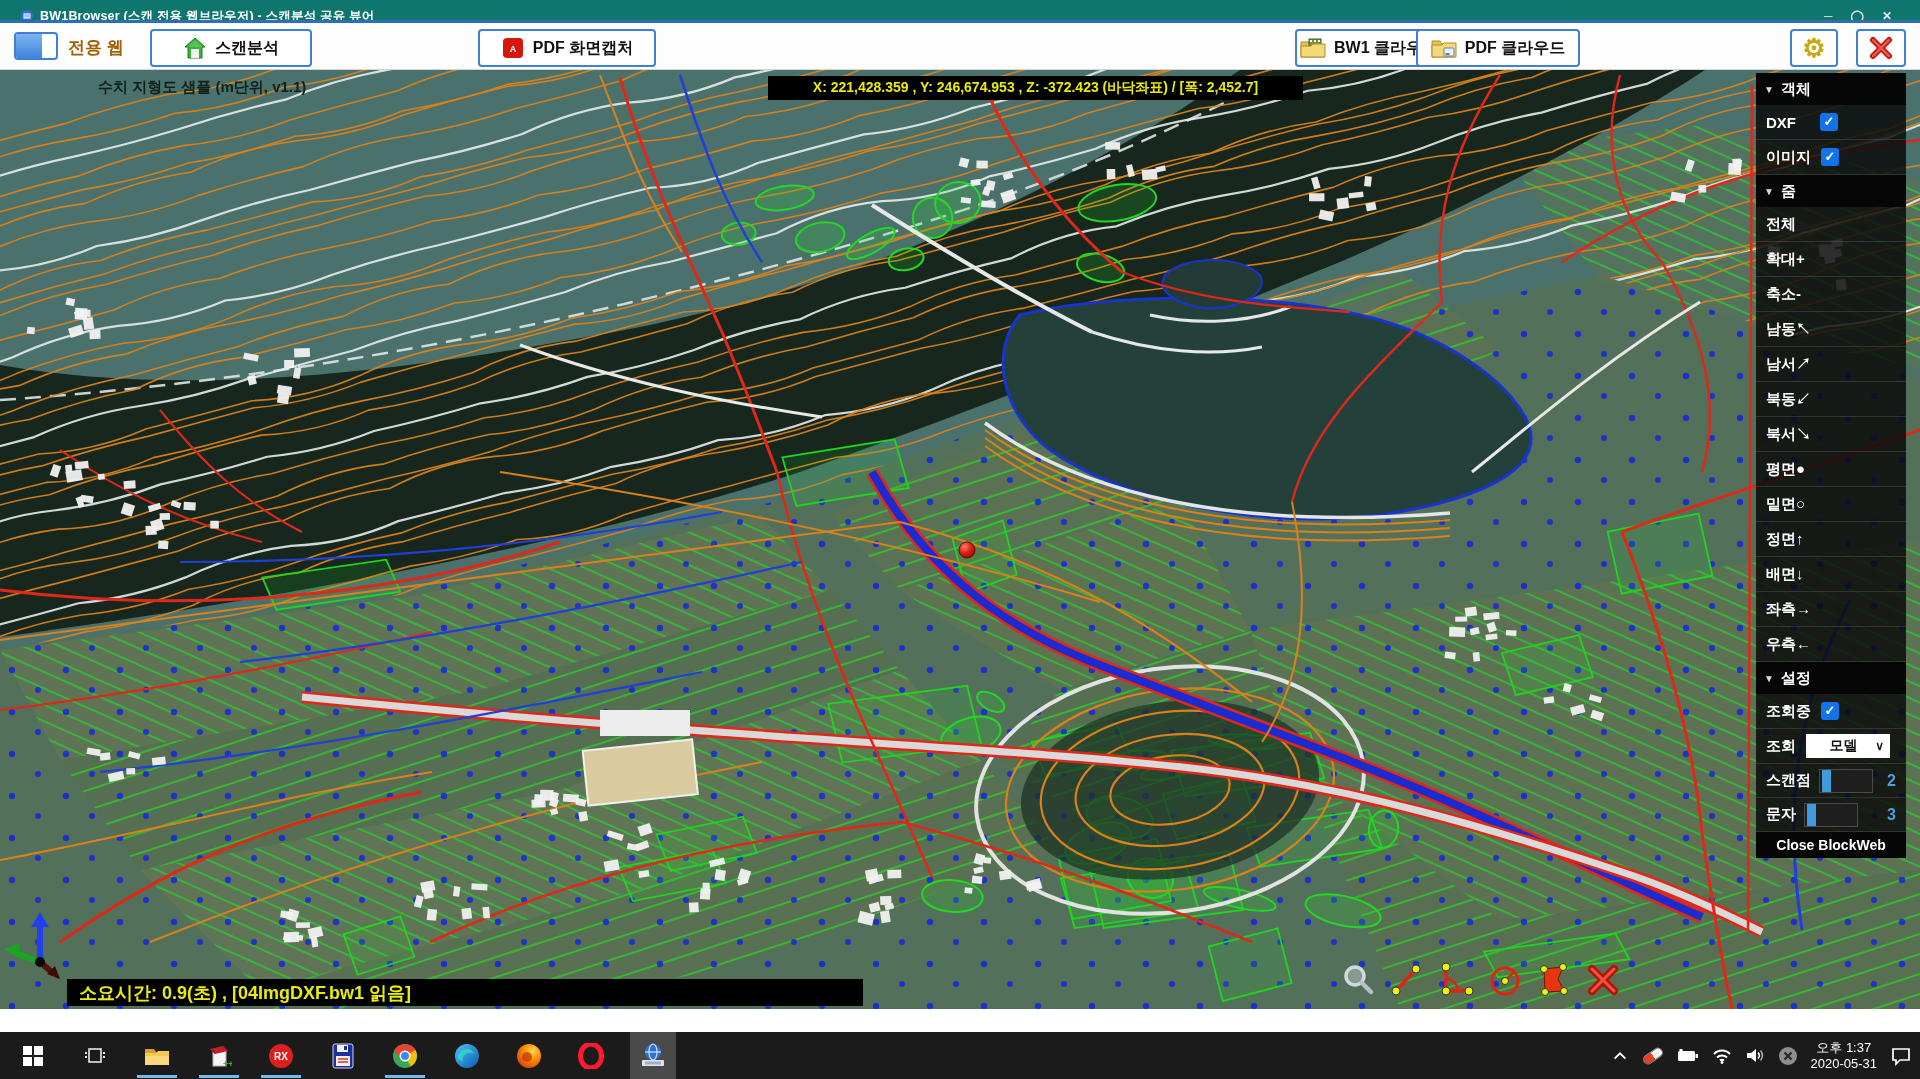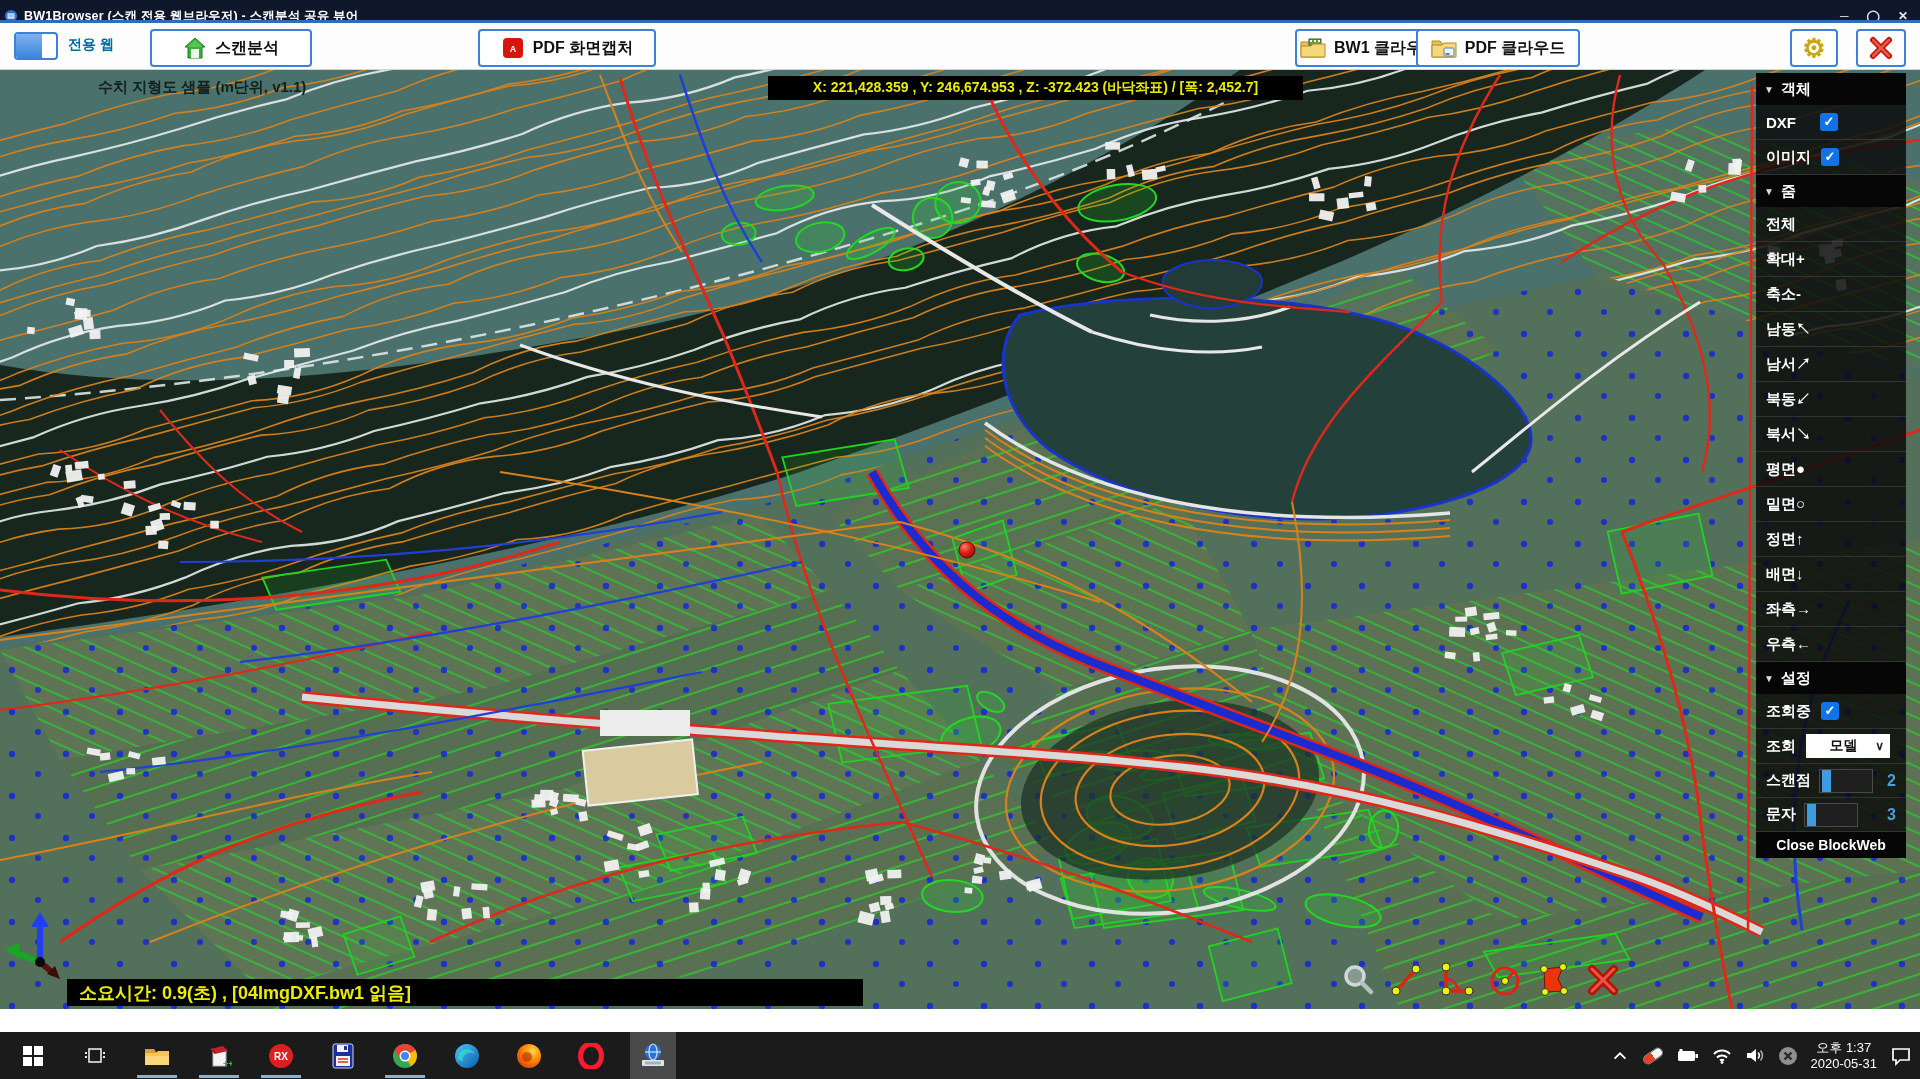--- a/index.html
+++ b/index.html
@@ -2,34 +2,34 @@
 <html><head>
 <meta charset="utf-8">
 <style>
   * { margin:0; padding:0; box-sizing:border-box; }
   html,body { width:1920px; height:1079px; overflow:hidden; background:#000;
     font-family:"Liberation Sans", sans-serif; }
   .screen { position:relative; width:1920px; height:1079px; background:#fff; }
 
   
   .titlebar { position:absolute; left:0; top:0; width:1920px; height:32px;
-    background:#0f172a; display:flex; align-items:center; padding:0 4px; }
+    background:#0f766e; display:flex; align-items:center; padding:0 20px; }
   .app-icon { width:14px; height:14px; margin-right:6px; }
   .title-text { color:#fff; font-size:12.5px; font-weight:bold; letter-spacing:.2px; }
   .win-controls { margin-left:auto; display:flex; gap:18px; padding-right:8px; }
   .win-btn { color:#e8e8e8; font-size:12px; font-weight:bold; line-height:18px; cursor:default; }
 
   
   .toolbar { position:absolute; left:0; top:20px; width:1920px; height:50px;
     background:#fdfdfd; border-top:3px solid #2e6db8; border-bottom:1px solid #cfd4da; }
   .tb-toggle { position:absolute; left:14px; top:9px; width:44px; height:28px;
     border:2px solid #3d7fd9; border-radius:4px; background:#fff; overflow:hidden; }
   .tb-toggle .knob { position:absolute; left:0; top:0; width:26px; height:100%;
     background:linear-gradient(180deg,#7eb3ec,#3c86dd); }
-  .tb-toggle-label { position:absolute; left:68px; top:13px; font-size:14px; font-weight:bold; color:#0369a1; }
+  .tb-toggle-label { position:absolute; left:68px; top:13px; font-size:17px; font-weight:bold; color:#a16207; }
   .tb-btn { position:absolute; top:6px; height:38px; border:2px solid #3d7fd9; border-radius:4px;
     background:#fff; display:flex; align-items:center; justify-content:center; gap:8px;
     font-size:16px; font-weight:bold; color:#111; }
   .btn-home { left:150px; width:162px; }
   .btn-pdfcap { left:478px; width:178px; }
   .btn-bw1cloud { left:1295px; width:148px; }
   .btn-pdfcloud { left:1416px; width:164px; }
   .btn-gear { left:1790px; width:48px; font-size:26px; color:#c9a912; }
   .btn-closex { left:1856px; width:50px; }
 

